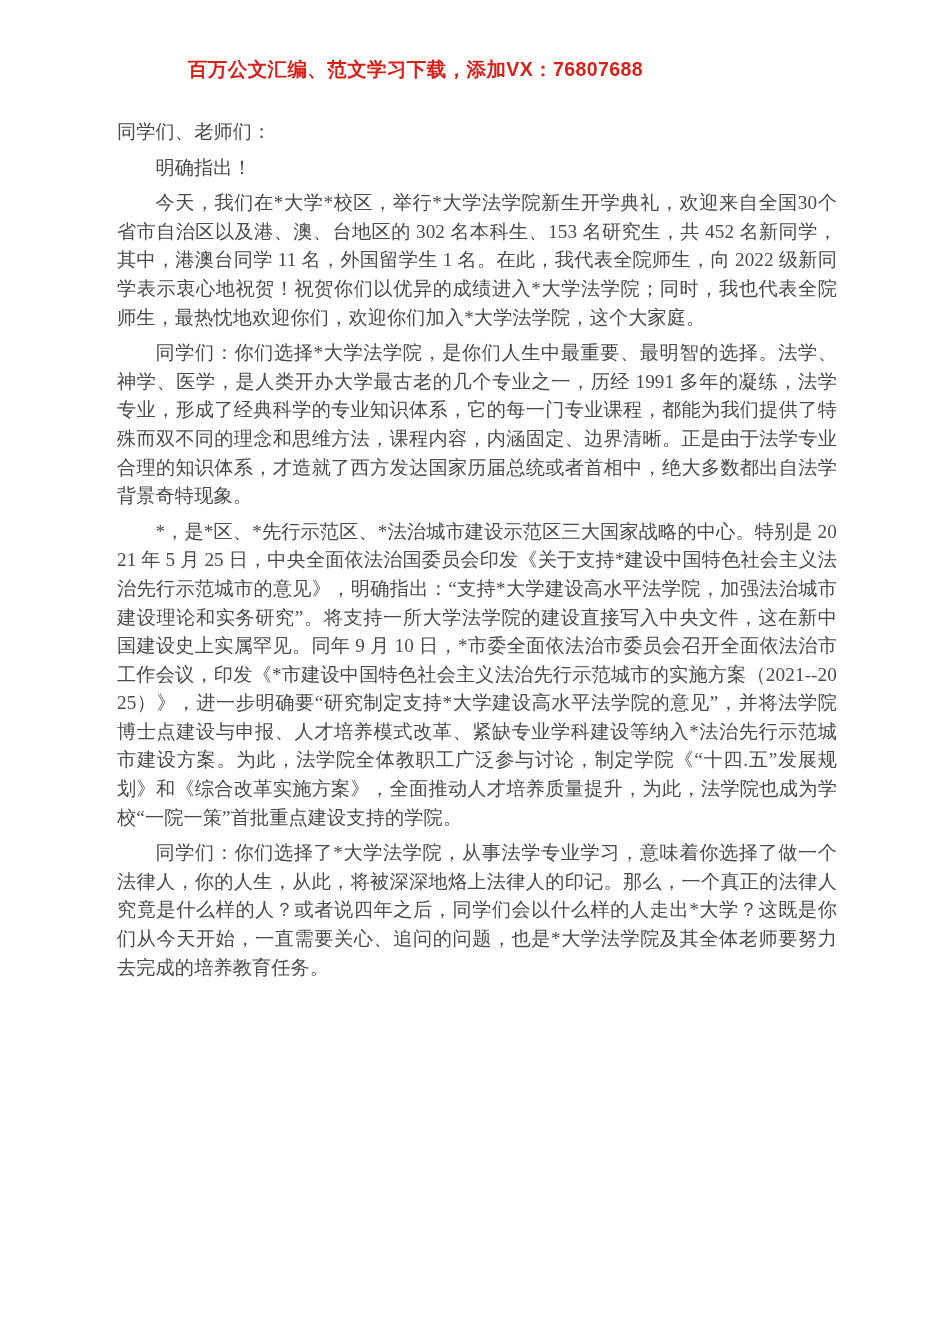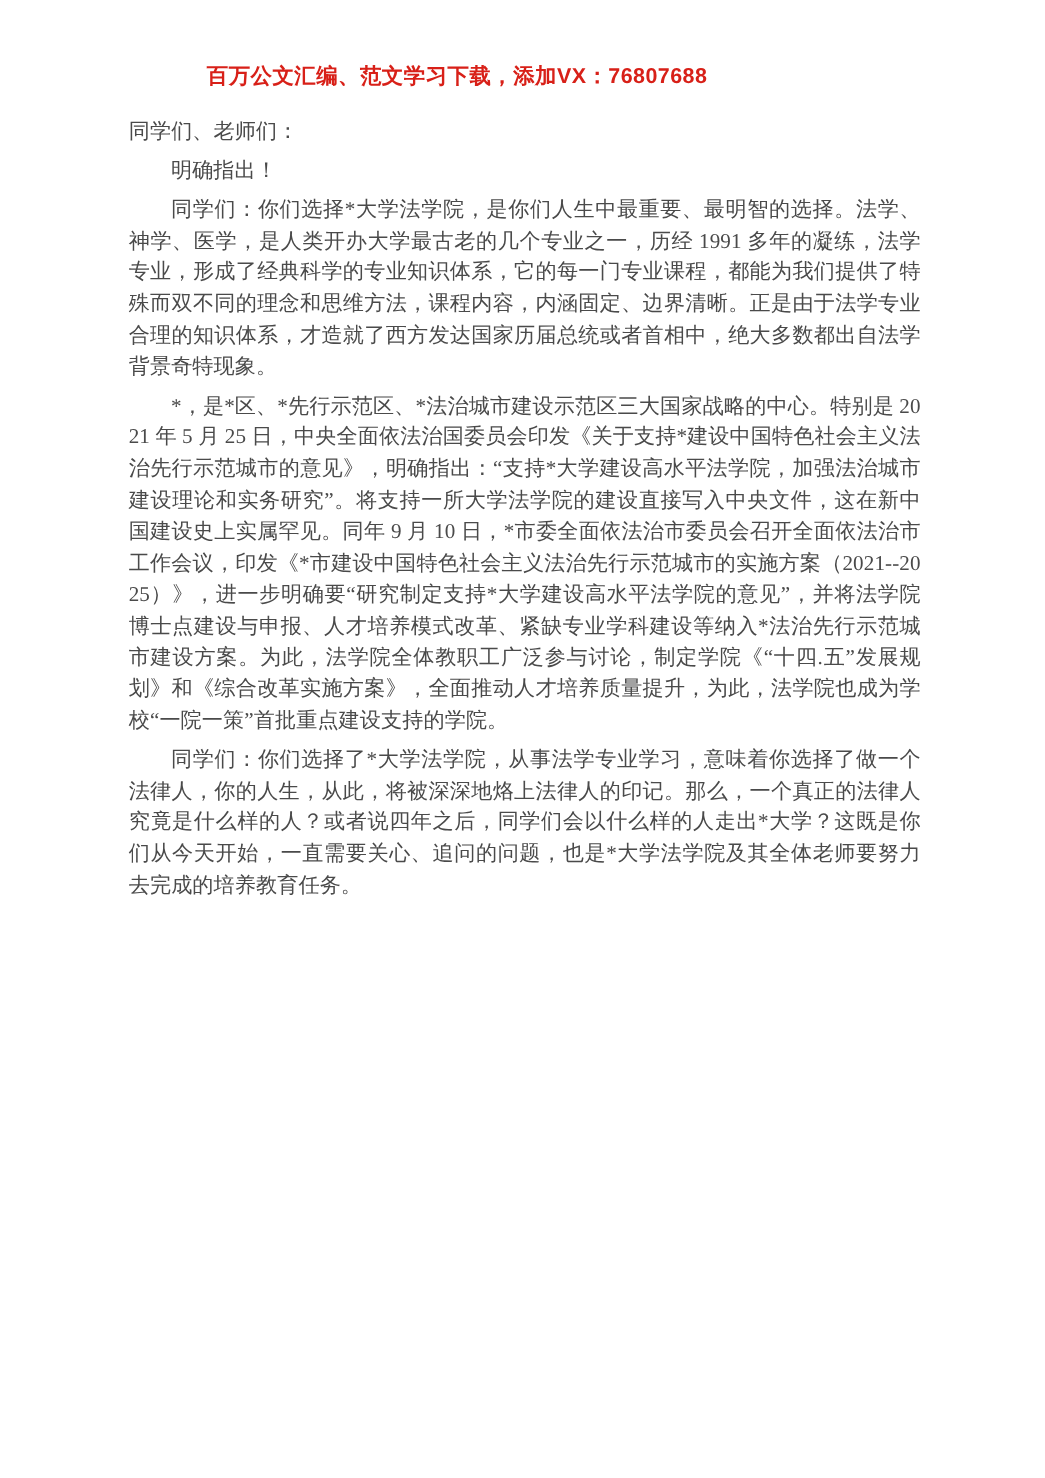--- a/index.html
+++ b/index.html
@@ -33,21 +33,21 @@
     font-weight: bold;
     letter-spacing: 0.4px;
     white-space: nowrap;
     line-height: 1.2;
   }
 
   
   .doc-body {
     position: absolute;
     left: 117px;
-    top: 106px;
+    top: 118px;
     width: 720px;
   }
 
   .para {
     margin: 0 0 7px 0;
     color: #4a4a4a;
     font-size: 19.2px;
     line-height: 28.6px;
     text-align: justify;
     text-justify: inter-ideograph;
@@ -77,20 +77,21 @@
 
   <div class="promo-header">百万公文汇编、范文学习下载，添加VX：76807688</div>
 
   <div class="doc-body">
 
     <p class="para salutation">同学们、老师们：</p>
 
     <p class="para indent">明确指出！</p>
 
 
+    <p class="para indent">今天，我们在*大学*校区，举行*大学法学院新生开学典礼，欢迎来自全国30个省市自治区以及港、澳、台地区的 302 名本科生、153 名研究生，共 452 名新同学，其中，港澳台同学 11 名，外国留学生 1 名。在此，我代表全院师生，向 2022 级新同学表示衷心地祝贺！祝贺你们以优异的成绩进入*大学法学院；同时，我也代表全院师生，最热忱地欢迎你们，欢迎你们加入*大学法学院，这个大家庭。</p>
 
     <p class="para indent">同学们：你们选择*大学法学院，是你们人生中最重要、最明智的选择。法学、神学、医学，是人类开办大学最古老的几个专业之一，历经 1991 多年的凝练，法学专业，形成了经典科学的专业知识体系，它的每一门专业课程，都能为我们提供了特殊而双不同的理念和思维方法，课程内容，内涵固定、边界清晰。正是由于法学专业合理的知识体系，才造就了西方发达国家历届总统或者首相中，绝大多数都出自法学背景奇特现象。</p>
 
     <p class="para indent">*，是*区、*先行示范区、*法治城市建设示范区三大国家战略的中心。特别是 2021 年 5 月 25 日，中央全面依法治国委员会印发《关于支持*建设中国特色社会主义法治先行示范城市的意见》，明确指出：“支持*大学建设高水平法学院，加强法治城市建设理论和实务研究”。将支持一所大学法学院的建设直接写入中央文件，这在新中国建设史上实属罕见。同年 9 月 10 日，*市委全面依法治市委员会召开全面依法治市工作会议，印发《*市建设中国特色社会主义法治先行示范城市的实施方案（2021--2025）》，进一步明确要“研究制定支持*大学建设高水平法学院的意见”，并将法学院博士点建设与申报、人才培养模式改革、紧缺专业学科建设等纳入*法治先行示范城市建设方案。为此，法学院全体教职工广泛参与讨论，制定学院《“十四.五”发展规划》和《综合改革实施方案》，全面推动人才培养质量提升，为此，法学院也成为学校“一院一策”首批重点建设支持的学院。</p>
 
     <p class="para indent">同学们：你们选择了*大学法学院，从事法学专业学习，意味着你选择了做一个法律人，你的人生，从此，将被深深地烙上法律人的印记。那么，一个真正的法律人究竟是什么样的人？或者说四年之后，同学们会以什么样的人走出*大学？这既是你们从今天开始，一直需要关心、追问的问题，也是*大学法学院及其全体老师要努力去完成的培养教育任务。</p>
 
   </div>
 
 </div>

